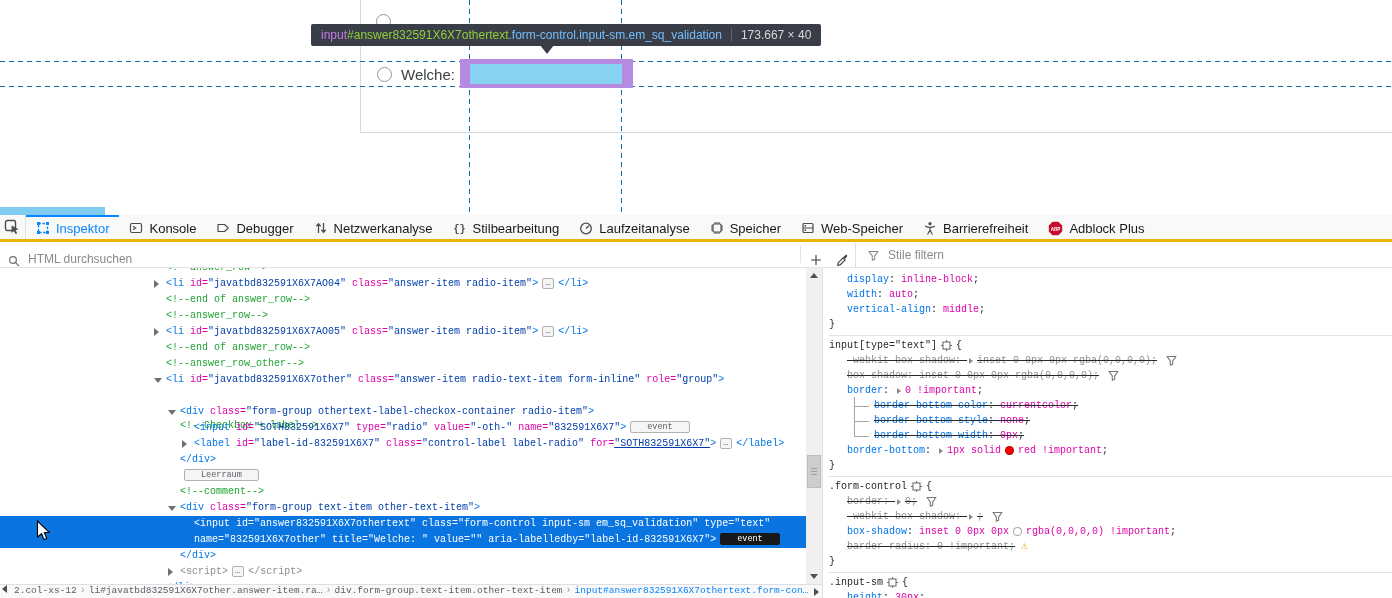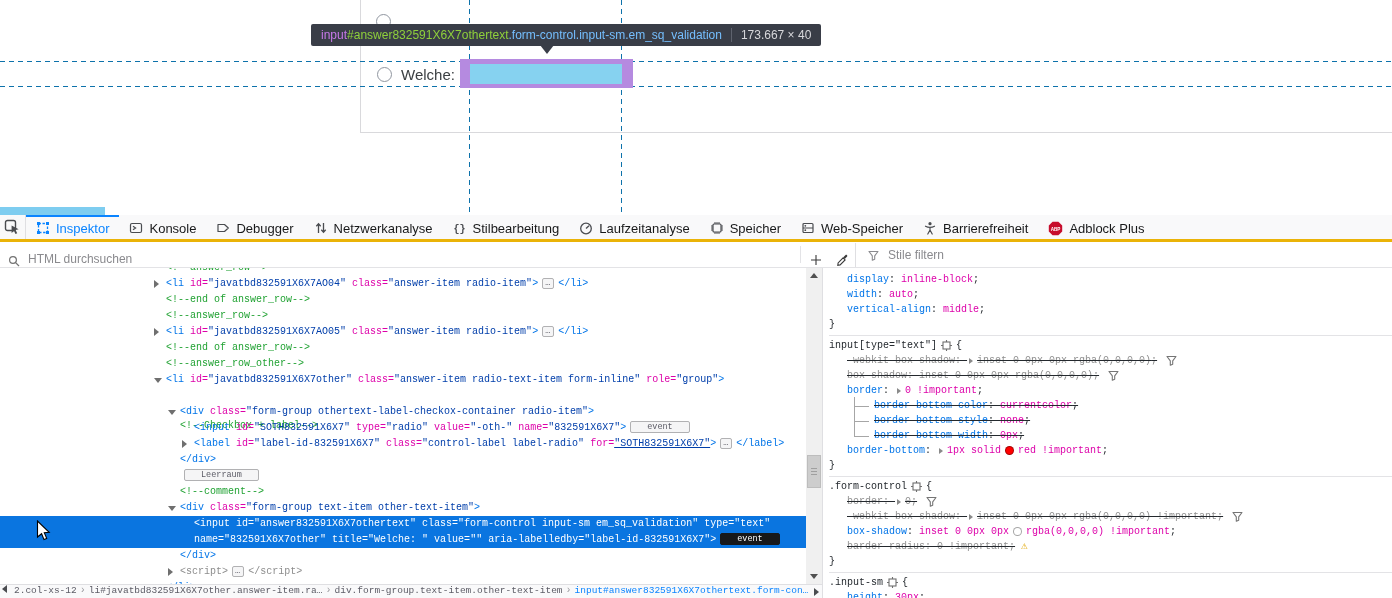--- a/index.html
+++ b/index.html
@@ -459,21 +459,20 @@
               <svg width="11" height="11" viewBox="0 0 11 11">
                 <path d="M1 1.5h9L6.7 5.8v3.4L4.3 10.3V5.8z" fill="none" stroke="#757575" stroke-width="1.1" stroke-linejoin="round"></path>
               </svg>
             </span>
           </div>
           <div class="rline rdecl gray">
             <span class="struck" style="display: inline-flex; align-items: center;">
               <span class="rname">-webkit-box-shadow</span>
               <span class="rpunc">:&nbsp;</span>
               <span class="rarrow"></span>
-              <span class="rval">inset 0 0px 0px rgba(0,0,0,0) !important</span>
               <span class="rpunc">;</span>
             </span>
             <span class="funnel">
               <svg width="11" height="11" viewBox="0 0 11 11">
                 <path d="M1 1.5h9L6.7 5.8v3.4L4.3 10.3V5.8z" fill="none" stroke="#757575" stroke-width="1.1" stroke-linejoin="round"></path>
               </svg>
             </span>
           </div>
           <div class="rline rdecl">
             <span style="display: inline-flex; align-items: center;">

